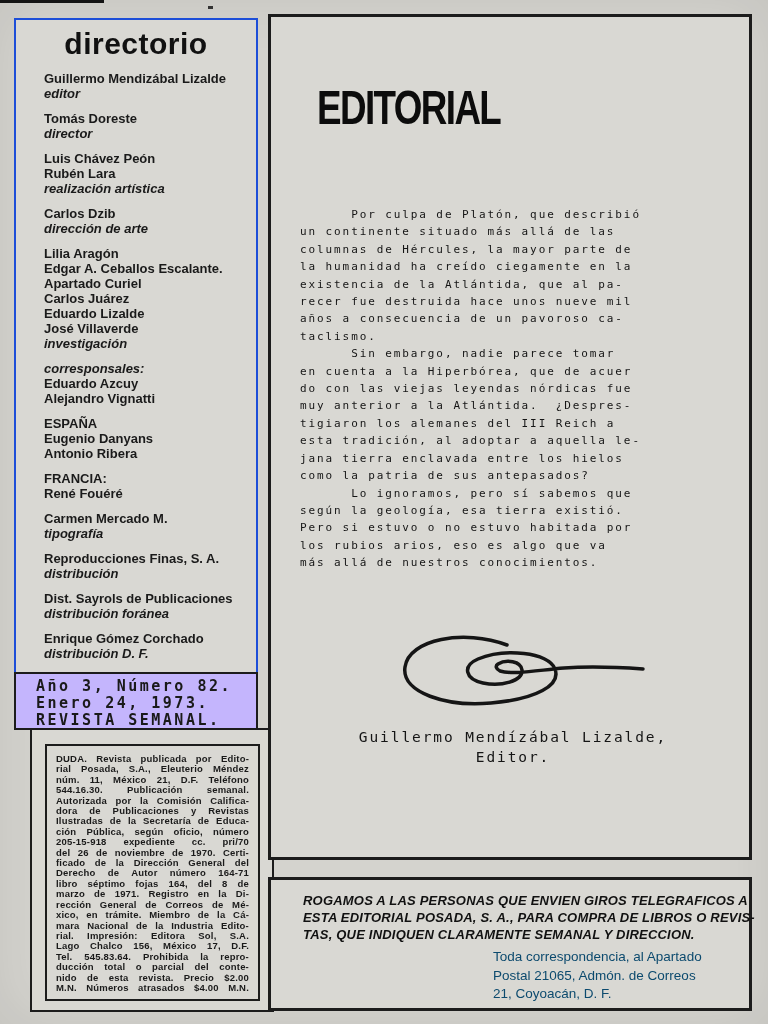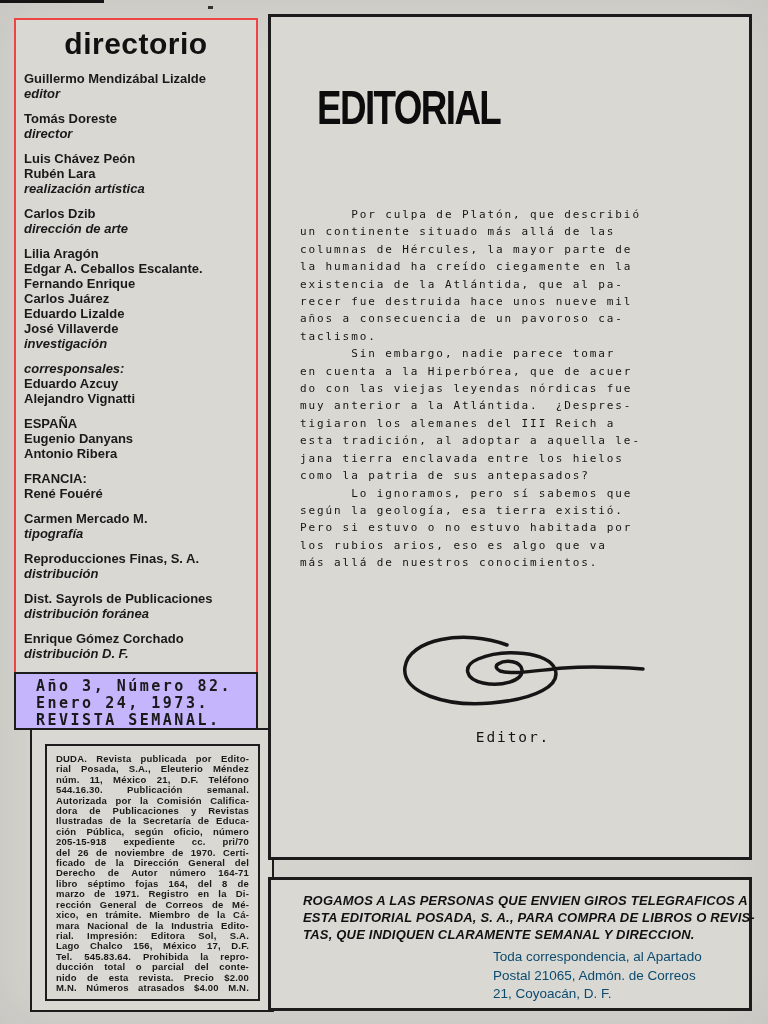--- a/index.html
+++ b/index.html
@@ -11,27 +11,27 @@
     overflow:hidden;
     box-shadow:inset 0 0 60px rgba(0,0,0,0.08);
   }
   .top-edge-mark{position:absolute;left:0;top:0;width:104px;height:3px;background:#141414;}
   .top-edge-dot{position:absolute;left:208px;top:6px;width:5px;height:3px;background:#333;}
 
   
   .left-col{position:absolute;left:14px;top:18px;width:244px;height:994px;}
   .sec-dir{
     position:absolute;left:0;top:0;width:100%;height:656px;
-    border:2px solid #ef4444;box-sizing:border-box;background:#d9d8d3;
+    border:2px solid #1d4ed8;box-sizing:border-box;background:#d9d8d3;
   }
   .dir-title{
     margin:7px 4px 10px;text-align:center;
     font-size:30px;font-weight:bold;letter-spacing:0.5px;color:#111;
   }
-  .dir-entries{padding:0 6px 0 8px;}
+  .dir-entries{padding:0 6px 0 28px;}
   .dir-entry{margin-bottom:10px;}
   .dir-name{font-size:13px;line-height:15px;font-weight:bold;}
   .dir-role{font-size:13px;line-height:15px;font-weight:bold;font-style:italic;}
 
   .sec-issue{
     position:absolute;left:0;top:654px;width:100%;height:58px;
     border:2px solid #1c1c1c;box-sizing:border-box;background:#c4b5fd;
     padding:4px 0 6px 20px;
   }
   .issue-line{
@@ -111,21 +111,21 @@
             <div class="dir-name">Rubén Lara</div>
             <div class="dir-role">realización artística</div>
           </div>
           <div class="dir-entry">
             <div class="dir-name">Carlos Dzib</div>
             <div class="dir-role">dirección de arte</div>
           </div>
           <div class="dir-entry">
             <div class="dir-name">Lilia Aragón</div>
             <div class="dir-name">Edgar A. Ceballos Escalante.</div>
-            <div class="dir-name">Fernando Enrique</div>
+            <div class="dir-name">Apartado Curiel</div>
             <div class="dir-name">Carlos Juárez</div>
             <div class="dir-name">Eduardo Lizalde</div>
             <div class="dir-name">José Villaverde</div>
             <div class="dir-role">investigación</div>
           </div>
           <div class="dir-entry">
             <div class="dir-role">corresponsales:</div>
             <div class="dir-name">Eduardo Azcuy</div>
             <div class="dir-name">Alejandro Vignatti</div>
           </div>
@@ -205,20 +205,21 @@
                  C 170 37, 125 33, 99 44
                  C 83 51, 86 64, 104 68
                  C 122 72, 144 66, 143 55
                  C 142 46, 127 44, 119 49
                  C 116 51, 117 54, 121 56
                  C 135 60, 160 55, 185 53
                  C 212 51, 236 52, 264 54" fill="none" stroke="#151515" stroke-width="3.5" stroke-linecap="round" stroke-linejoin="round"></path>
       </svg>
 
       <div class="sig-block">
+        <div class="sig-line">Guillermo Mendízábal Lizalde,</div>
         <div class="sig-line">Editor.</div>
       </div>
     </div>
 
     <div class="notice-box">
       <div class="notice-lines" id="notice-lines">
           <div class="notice-line">ROGAMOS A LAS PERSONAS QUE ENVIEN GIROS TELEGRAFICOS A</div>
           <div class="notice-line">ESTA EDITORIAL POSADA, S. A., PARA COMPRA DE LIBROS O REVIS-</div>
           <div class="notice-line">TAS, QUE INDIQUEN CLARAMENTE SEMANAL Y DIRECCION.</div>
         </div>

